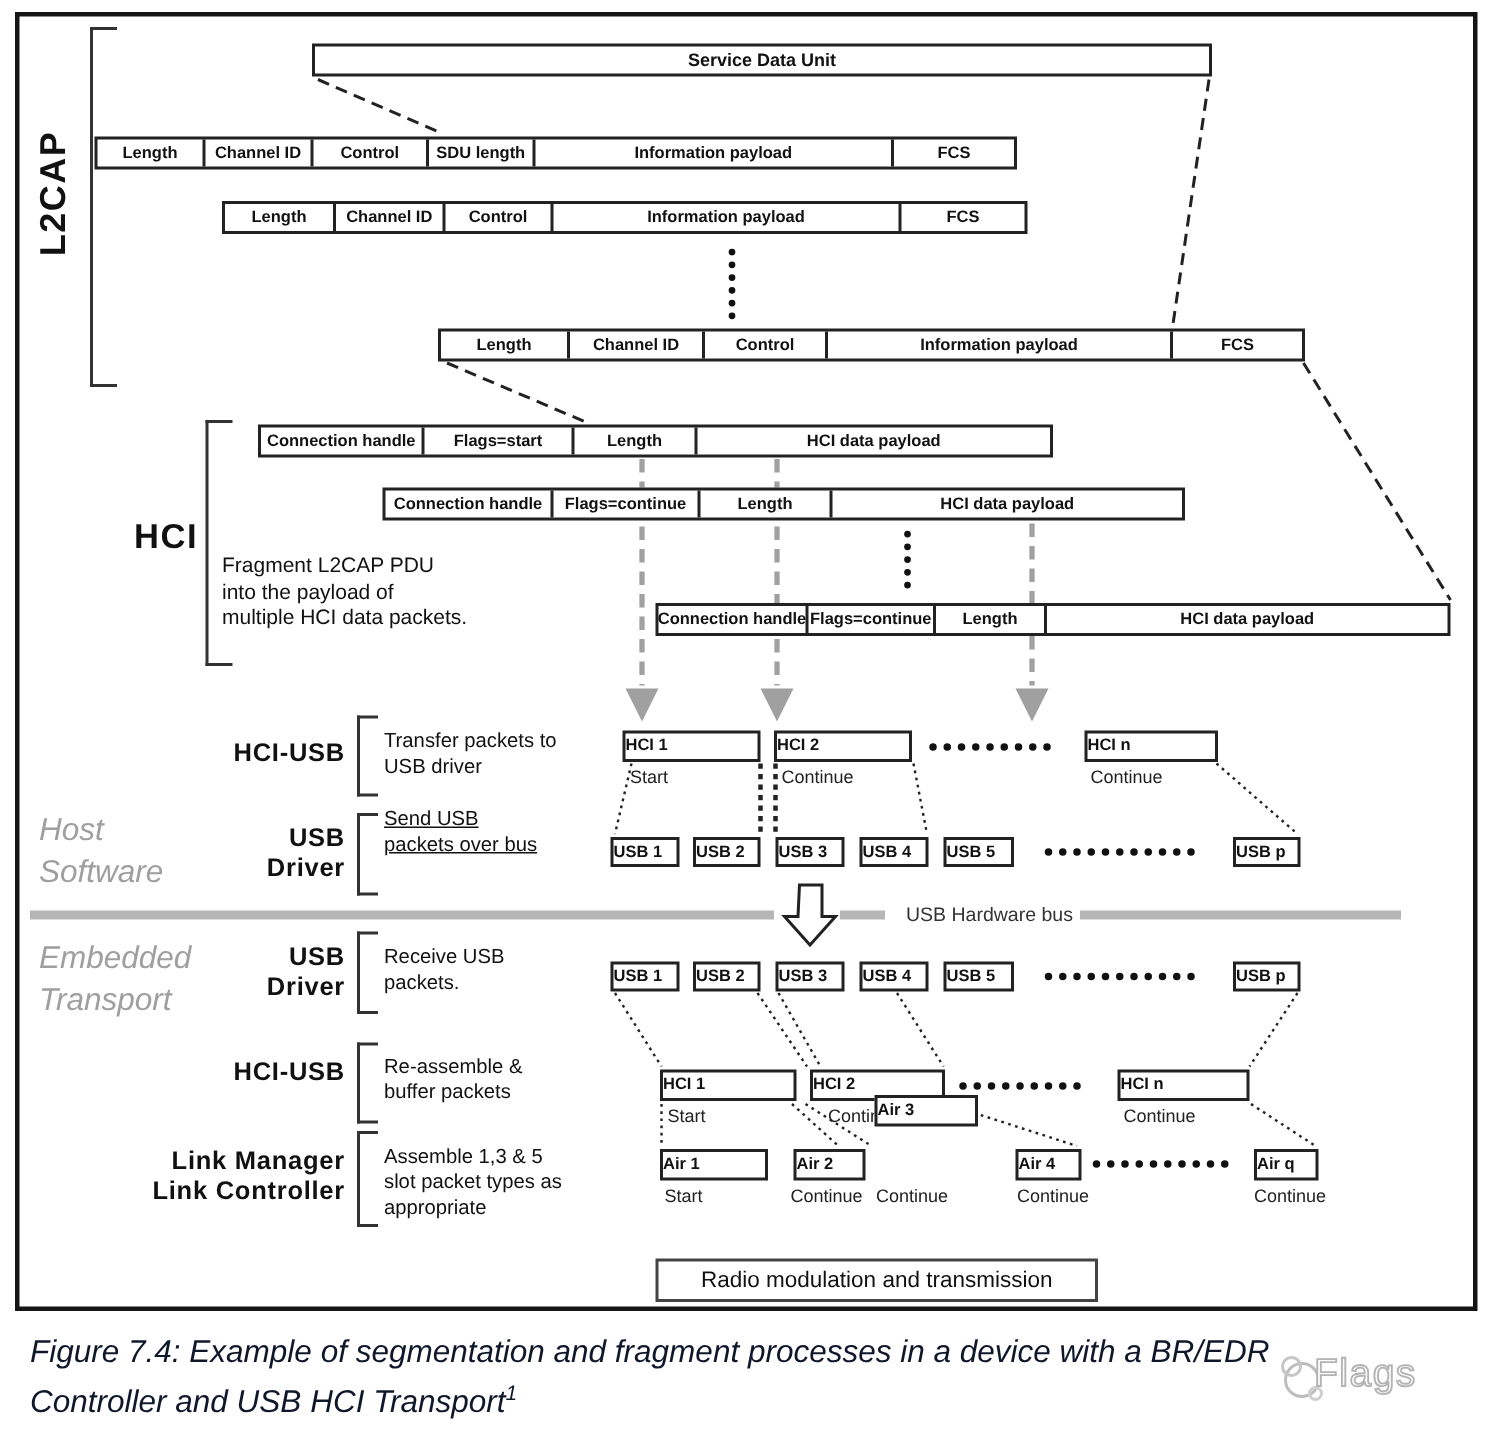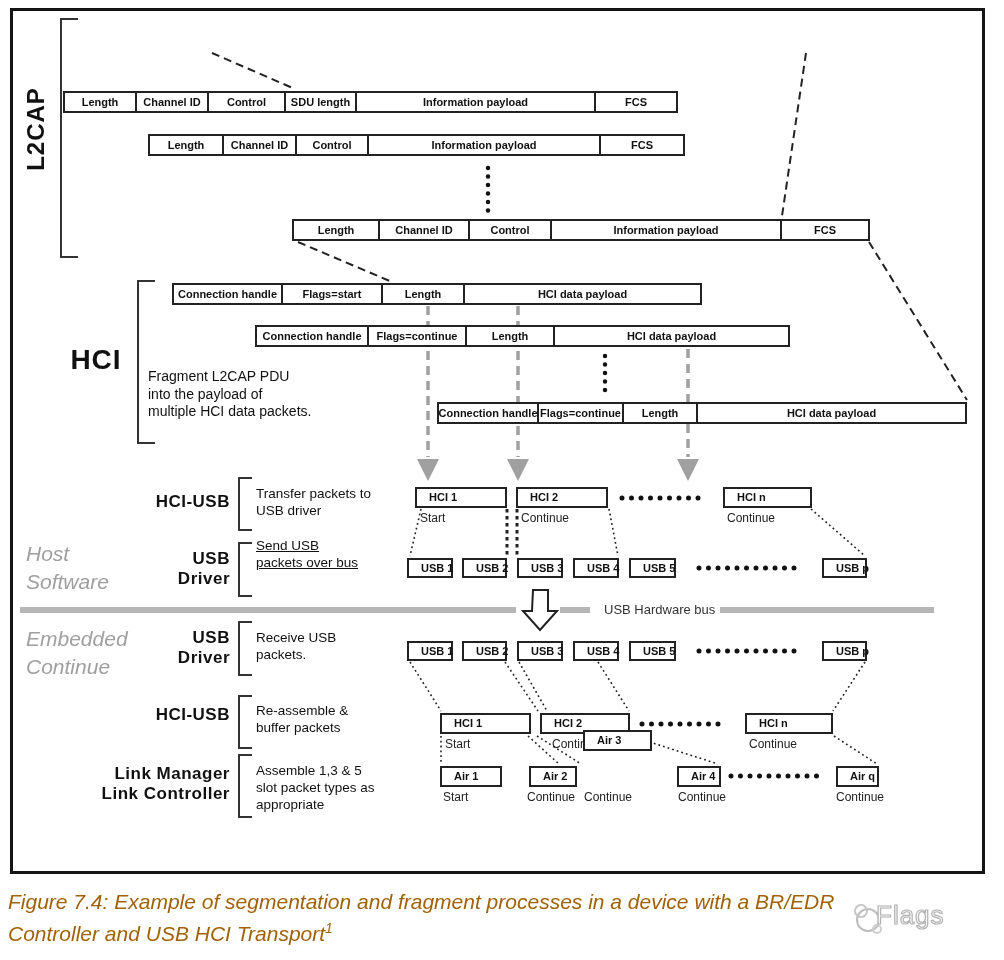--- a/index.html
+++ b/index.html
@@ -5,31 +5,31 @@
   html,body{margin:0;padding:0;background:#fff;}
   .canvas{position:relative;width:1004px;height:960px;background:#fff;overflow:hidden;
           font-family:"Liberation Sans","DejaVu Sans",sans-serif;color:#111;}
   .frame{position:absolute;left:10px;top:8px;width:975px;height:866px;border:3px solid #151515;box-sizing:border-box;}
   .overlay{position:absolute;left:0;top:0;pointer-events:none;}
   .row{position:absolute;display:flex;border:2px solid #222;background:#fff;box-sizing:border-box;}
   .row .c{border-right:2px solid #222;display:flex;align-items:center;justify-content:center;
           font-weight:bold;font-size:11px;line-height:1;white-space:nowrap;box-sizing:border-box;overflow:visible;}
   .row .c:last-child{border-right:none;flex:1;}
   .pkt{position:absolute;border:2px solid #222;background:#fff;font-weight:bold;font-size:11px;
-       line-height:16px;padding-left:12px;box-sizing:border-box;white-space:nowrap;}
+       line-height:16px;padding-left:0;box-sizing:border-box;white-space:nowrap;}
   .status{position:absolute;font-size:12px;color:#222;white-space:nowrap;}
   .bracket{position:absolute;border-left:2px solid #333;border-top:2px solid #333;border-bottom:2px solid #333;box-sizing:border-box;}
   .seclabel{position:absolute;font-weight:bold;font-size:24px;color:#111;letter-spacing:1px;}
   .leftlabel{position:absolute;font-weight:bold;font-size:17px;line-height:1.18;text-align:right;color:#111;white-space:pre-line;letter-spacing:.5px;}
   .desc{position:absolute;font-size:13.5px;line-height:1.25;color:#111;white-space:pre-line;}
   .region{position:absolute;font-style:italic;font-size:21px;line-height:1.35;color:#9f9f9f;white-space:pre-line;}
   .buslabel{position:absolute;font-size:13px;color:#333;background:#fff;padding:0 5px;white-space:nowrap;}
   .radio{position:absolute;border:2px solid #444;background:#fff;display:flex;align-items:center;justify-content:center;
          font-size:15px;box-sizing:border-box;white-space:nowrap;}
-  .caption{position:absolute;left:8px;top:886px;font-style:italic;font-size:21px;line-height:1.5;color:#a16207;}
+  .caption{position:absolute;left:20px;top:886px;font-style:italic;font-size:21px;line-height:1.5;color:#0f172a;}
   .caption .ln{display:block;white-space:nowrap;}
   .caption sup{font-size:14px;}
   .wm{position:absolute;left:876px;top:900px;font-size:26px;letter-spacing:1px;color:#fbfbfb;
       -webkit-text-stroke:1.2px #b3b3b3;text-shadow:0 0 1px #c9c9c9;}
 </style>
 </head>
 <body>
 
 <div class="canvas">
 
@@ -90,20 +90,23 @@
       <line x1="528" y1="736" x2="559" y2="764"></line>
       <line x1="537" y1="736" x2="581" y2="764"></line>
       <line x1="631" y1="736" x2="718" y2="764"></line>
       <line x1="834" y1="736" x2="877" y2="764"></line>
     </g>
   </svg>
 
   <div class="seclabel" style="left:-24px;top:115px;width:120px;text-align:center;transform:rotate(-90deg);">L2CAP</div>
   <div class="bracket" style="left:60px;top:18px;width:18px;height:240px;"></div>
 
+  <div class="row" style="left:208px;top:29px;width:600px;height:22px;">
+    <div class="c" style="font-size:12px;">Service Data Unit</div>
+  </div>
 
   <div class="row" style="left:63px;top:91px;width:615px;height:22px;">
     <div class="c" style="width:72px;">Length</div>
     <div class="c" style="width:72px;">Channel ID</div>
     <div class="c" style="width:77px;">Control</div>
     <div class="c" style="width:71px;">SDU length</div>
     <div class="c" style="width:239px;">Information payload</div>
     <div class="c">FCS</div>
   </div>
 
@@ -117,21 +120,21 @@
 
   <div class="row" style="left:292px;top:219px;width:578px;height:22px;">
     <div class="c" style="width:86px;">Length</div>
     <div class="c" style="width:90px;">Channel ID</div>
     <div class="c" style="width:82px;">Control</div>
     <div class="c" style="width:230px;">Information payload</div>
     <div class="c">FCS</div>
   </div>
 
 
-  <div class="seclabel" style="left:60px;top:344px;width:72px;text-align:center;font-size:28px;">HCI</div>
+  <div class="seclabel" style="left:60px;top:344px;width:72px;text-align:right;font-size:23px;">HCI</div>
   <div class="bracket" style="left:137px;top:280px;width:18px;height:164px;"></div>
 
   <div class="row" style="left:172px;top:283px;width:530px;height:22px;">
     <div class="c" style="width:109px;">Connection handle</div>
     <div class="c" style="width:100px;">Flags=start</div>
     <div class="c" style="width:82px;">Length</div>
     <div class="c">HCI data payload</div>
   </div>
 
   <div class="row" style="left:255px;top:325px;width:535px;height:22px;">
@@ -176,21 +179,21 @@
   <div class="pkt" style="left:407px;top:558px;width:46px;height:20px;">USB 1</div>
   <div class="pkt" style="left:462px;top:558px;width:45px;height:20px;">USB 2</div>
   <div class="pkt" style="left:517px;top:558px;width:46px;height:20px;">USB 3</div>
   <div class="pkt" style="left:573px;top:558px;width:46px;height:20px;">USB 4</div>
   <div class="pkt" style="left:629px;top:558px;width:47px;height:20px;">USB 5</div>
   <div class="pkt" style="left:822px;top:558px;width:45px;height:20px;">USB p</div>
 
   <div class="buslabel" style="left:599px;top:602px;">USB Hardware bus</div>
 
   <div class="region" style="left:26px;top:625px;">Embedded
-Continue</div>
+Transport</div>
 
   <div class="leftlabel" style="left:130px;top:628px;width:100px;">USB
 Driver</div>
   <div class="bracket" style="left:238px;top:621px;width:14px;height:55px;"></div>
   <div class="desc" style="left:256px;top:630px;">Receive USB
 packets.</div>
 
   <div class="pkt" style="left:407px;top:641px;width:46px;height:20px;">USB 1</div>
   <div class="pkt" style="left:462px;top:641px;width:45px;height:20px;">USB 2</div>
   <div class="pkt" style="left:517px;top:641px;width:46px;height:20px;">USB 3</div>
@@ -210,31 +213,32 @@
   <div class="status" style="left:552px;top:737px;">Continue</div>
   <div class="status" style="left:749px;top:737px;">Continue</div>
 
   <div class="leftlabel" style="left:60px;top:764px;width:170px;">Link Manager
 Link Controller</div>
   <div class="bracket" style="left:238px;top:754px;width:14px;height:64px;"></div>
   <div class="desc" style="left:256px;top:763px;">Assemble 1,3 &amp; 5
 slot packet types as
 appropriate</div>
 
-  <div class="pkt" style="left:440px;top:766px;width:62px;height:21px;">Air 1</div>
+  <div class="pkt" style="left:440px;top:766px;width:72px;height:21px;">Air 1</div>
   <div class="pkt" style="left:529px;top:766px;width:48px;height:21px;">Air 2</div>
   <div class="pkt" style="left:583px;top:730px;width:69px;height:21px;">Air 3</div>
   <div class="pkt" style="left:677px;top:766px;width:44px;height:21px;">Air 4</div>
   <div class="pkt" style="left:836px;top:766px;width:43px;height:21px;">Air q</div>
   <div class="status" style="left:443px;top:790px;">Start</div>
   <div class="status" style="left:527px;top:790px;">Continue</div>
   <div class="status" style="left:584px;top:790px;">Continue</div>
   <div class="status" style="left:678px;top:790px;">Continue</div>
   <div class="status" style="left:836px;top:790px;">Continue</div>
 
+  <div class="radio" style="left:437px;top:839px;width:295px;height:29px;">Radio modulation and transmission</div>
 
   <div class="caption">
     <span class="ln">Figure 7.4:  Example of segmentation and fragment processes in a device with a BR/EDR</span>
     <span class="ln"><span>Controller and USB HCI Transport</span><sup>1</sup></span>
   </div>
 
   <svg class="overlay" width="40" height="44" viewBox="0 0 40 44" style="left:848px;top:896px;">
     <circle cx="20" cy="24" r="11" fill="none" stroke="#bdbdbd" stroke-width="2"></circle>
     <circle cx="13" cy="15" r="6" fill="none" stroke="#c6c6c6" stroke-width="2"></circle>
     <circle cx="29" cy="33" r="4" fill="none" stroke="#cfcfcf" stroke-width="2"></circle>

